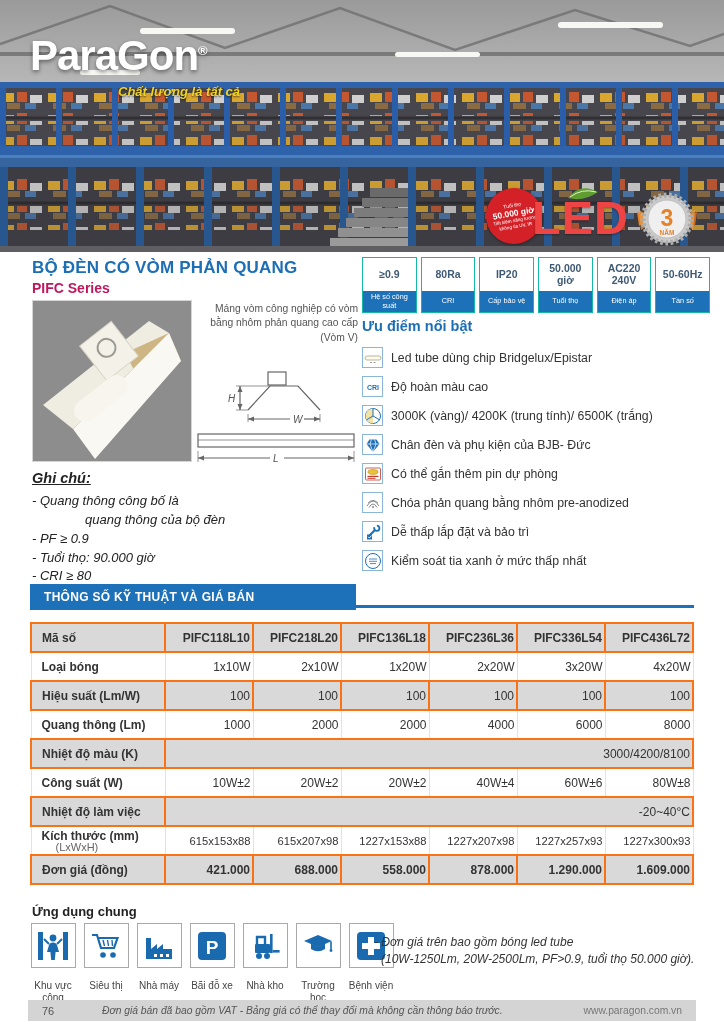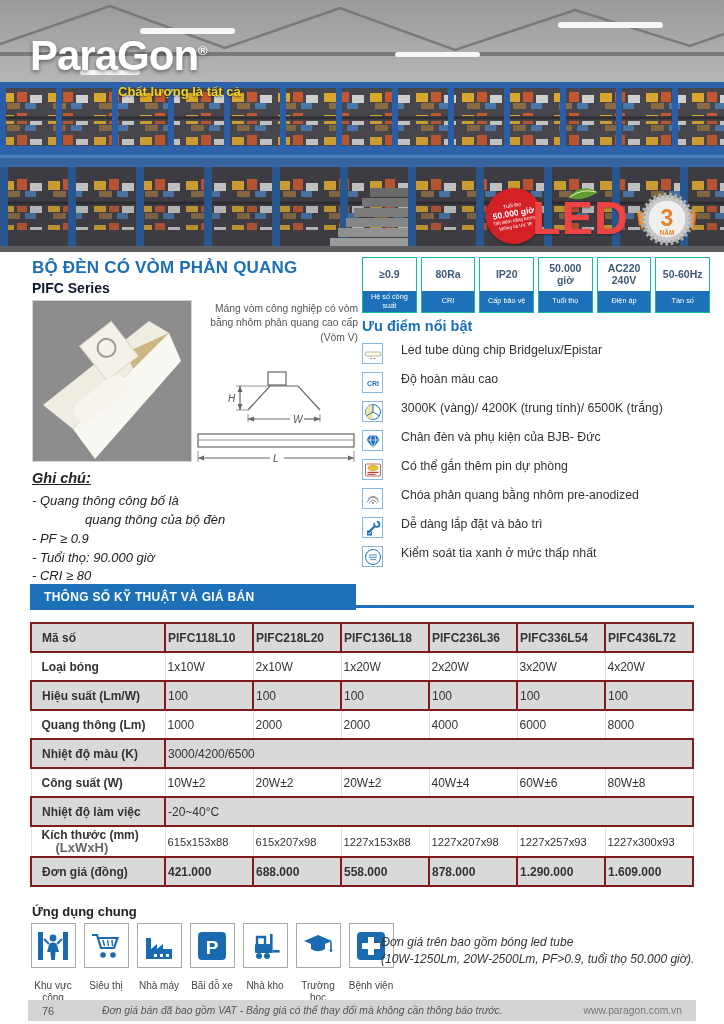--- a/index.html
+++ b/index.html
@@ -5,36 +5,36 @@
   * { margin:0; padding:0; box-sizing:border-box; }
   body { font-family:"Liberation Sans", sans-serif; background:#e9e9e9; }
   .page { position:relative; width:724px; height:1024px; margin:0 auto; background:#fff; overflow:hidden;padding-left:33px; }
 
   
   .hero { position:absolute; left:0; top:0; width:724px; height:252px; overflow:hidden; }
   .hero svg { display:block; }
   .brand-logo { position:absolute; left:30px; top:32px; color:#fff; font-size:42px; font-weight:800;
     letter-spacing:-1px; text-shadow:0 2px 4px rgba(0,0,0,.45); font-style:normal; }
   .brand-logo sup { font-size:13px; font-weight:700; vertical-align:super; }
-  .brand-tagline { position:absolute; left:118px; top:84px; color:#f2d427; font-size:13px; 
+  .brand-tagline { position:absolute; left:118px; top:84px; color:#f2d427; font-size:13px; font-style:italic;
     font-weight:700; text-shadow:0 1px 2px rgba(0,0,0,.6); }
   .lifespan-badge { position:absolute; left:486px; top:188px; width:56px; height:56px; border-radius:50%;
     background:#d42127; color:#fff; display:flex; flex-direction:column; justify-content:center; align-items:center;
     transform:rotate(-10deg); text-align:center; line-height:1.15; box-shadow:0 1px 3px rgba(0,0,0,.4); }
   .lifespan-badge .l1 { font-size:5px; }
   .lifespan-badge .l2 { font-size:8.5px; font-weight:800; }
   .lifespan-badge .l3, .lifespan-badge .l4 { font-size:4.6px; }
   .led-logo { position:absolute; left:532px; top:190px; font-size:47px; font-weight:800; color:#ef4444;
     letter-spacing:1px; text-shadow:0 1px 2px rgba(0,0,0,.35); }
   .led-leaf { position:absolute; left:566px; top:186px; }
   .warranty-medal { position:absolute; left:637px; top:190px; }
 
   
   .page-title { position:absolute; left:32px; top:258px; font-size:17px; font-weight:800; color:#1d6fb5; letter-spacing:.2px; }
-  .page-series { position:absolute; left:32px; top:280px; font-size:14px; font-weight:800; color:#0f172a; }
+  .page-series { position:absolute; left:32px; top:280px; font-size:14px; font-weight:800; color:#be185d; }
 
   .spec-badges { position:absolute; left:362px; top:257px; width:348px; display:flex; gap:4px; }
   .spec-badge { width:55px; border:1px solid #14b8a6; background:#fff; display:flex; flex-direction:column; }
   .spec-badge .val { height:33px; display:flex; align-items:center; justify-content:center; text-align:center;
     font-size:10.5px; font-weight:700; color:#3e5a74; line-height:1.1; padding:1px; }
   .spec-badge .lab { min-height:21px; background:#1d71b8; color:#fff; font-size:7.3px; display:flex;
     align-items:center; justify-content:center; text-align:center; line-height:1.12; padding:2px 1px; }
 
   .product-photo { position:absolute; left:32px; top:300px; width:160px; height:162px; border:1px solid #d5d5d5; }
   .product-desc { position:absolute; left:192px; top:302px; width:166px; text-align:right; font-size:10.3px;
@@ -42,40 +42,40 @@
   .tech-drawing { position:absolute; left:192px; top:358px; }
   .tech-drawing text { font-size:10px; font-style:italic; fill:#555; }
 
   .notes { position:absolute; left:32px; top:470px; width:200px; color:#222; }
   .notes .heading { font-size:14.5px; font-weight:800; font-style:italic; text-decoration:underline; margin-bottom:6px; }
   .notes .line { font-size:13px; font-style:italic; line-height:1.45; }
   .notes .line.indent { padding-left:8px;margin-left:45px; }
 
   .features { position:absolute; left:362px; top:318px; width:352px; }
   .features .heading { font-size:14.5px; font-weight:800; color:#1d6fb5; margin-bottom:9px; }
-  .feature-item { display:flex; gap:18px; height:29px; }
+  .feature-item { display:flex; align-items:center; gap:8px; height:29px; }
   .f-icon { flex:0 0 21px; width:21px; height:21px; border:1px solid #8ab6d9; background:#fff;
     display:flex; align-items:center; justify-content:center; }
   .feature-item .txt { font-size:12.3px; color:#333; }
 
   
   .section-bar { position:absolute; left:30px; top:584px; width:326px; height:26px; background:#1d71b8;
     color:#fff; font-size:12px; font-weight:800; display:flex; align-items:center; padding-left:14px; letter-spacing:.3px; }
   .section-line { position:absolute; left:356px; top:605px; width:338px; height:3px; background:#1d71b8; }
 
   
   .spec-table { position:absolute; left:30px; top:622px; width:664px; border-collapse:collapse; table-layout:fixed; }
   .spec-table col.c-label { width:134px; }
-  .spec-table td { height:29px; font-size:12px; color:#333; text-align:left; vertical-align:middle; padding:1px 2px; }
+  .spec-table td { height:29px; font-size:12px; color:#333; text-align:right; vertical-align:middle; padding:1px 2px; }
   .spec-table td.row-label { text-align:left; padding-left:10px; font-weight:700; }
-  .tr-gray td { background:#d9d9d9; border:2px solid #7f1d1d; }
+  .tr-gray td { background:#d9d9d9; border:2px solid #f97316; }
   .tr-white td { background:#fff; border:1px solid #e2e2e2; border-top:none; }
   .model-code { font-weight:800; color:#1d71b8; font-size:11.8px; }
   .price-cell { font-weight:800; color:#2e86c8; font-size:12.3px; }
-  .sub-label { display:block; font-weight:700; font-size:13px; color:#666; margin-top:-2px; padding-left:14px; }
+  .sub-label { display:block; font-weight:400; font-size:11px; color:#666; margin-top:-2px; padding-left:14px; }
   td.dims { font-size:11.2px;margin-left:40px; }
 
   
   .apps-heading { position:absolute; left:32px; top:904px; font-size:13px; font-weight:800; color:#222; }
   .apps { position:absolute; left:30px; top:923px; display:flex; gap:7px; }
   .app { width:46px; display:flex; flex-direction:column; align-items:center; }
   .app-tile { width:45px; height:45px; background:#fff; border:1px solid #a9a9a9; display:flex;
     align-items:center; justify-content:center; }
   .app-label { margin-top:12px; font-size:10px; color:#444; text-align:center; line-height:1.2; }
 
@@ -342,21 +342,21 @@
 
     <div class="feature-item">
       <span class="f-icon">
         <svg width="18" height="18" viewBox="0 0 18 18">
             <path d="M4,14 L11,7" stroke="#1d71b8" stroke-width="2.2"></path>
             <circle cx="12.8" cy="5.2" r="2.6" fill="none" stroke="#1d71b8" stroke-width="1.8" stroke-dasharray="9,3"></circle>
             <path d="M3,11.5 h5 v5 h-5 z" fill="#1d71b8"></path>
             <path d="M4.2,13.8 l1.2,1.2 2-2.4" stroke="#fff" stroke-width="0.9" fill="none"></path>
           </svg>
       </span>
-      <span class="txt">Dễ dàng lắp đặt và bảo trì</span>
+      <span class="txt">Dễ thấp lắp đặt và bảo trì</span>
     </div>
 
     <div class="feature-item">
       <span class="f-icon">
         <svg width="18" height="18" viewBox="0 0 18 18">
             <circle cx="9" cy="9" r="7.5" fill="#fff" stroke="#1d71b8"></circle>
             <line x1="5" y1="7" x2="13" y2="7" stroke="#1d71b8" stroke-width="0.8"></line>
             <line x1="5" y1="9.3" x2="13" y2="9.3" stroke="#1d71b8" stroke-width="0.8"></line>
             <line x1="6" y1="11.6" x2="12" y2="11.6" stroke="#1d71b8" stroke-width="0.8"></line>
           </svg>
@@ -410,21 +410,21 @@
       <td class="row-label">Quang thông (Lm)</td>
       <td>1000</td>
       <td>2000</td>
       <td>2000</td>
       <td>4000</td>
       <td>6000</td>
       <td>8000</td>
     </tr>
     <tr class="tr-gray">
       <td class="row-label">Nhiệt độ màu (K)</td>
-      <td colspan="6">3000/4200/6500</td>
+      <td colspan="6">3000/4200/8100</td>
     </tr>
     <tr class="tr-white">
       <td class="row-label">Công suất (W)</td>
       <td>10W±2</td>
       <td>20W±2</td>
       <td>20W±2</td>
       <td>40W±4</td>
       <td>60W±6</td>
       <td>80W±8</td>
     </tr>

